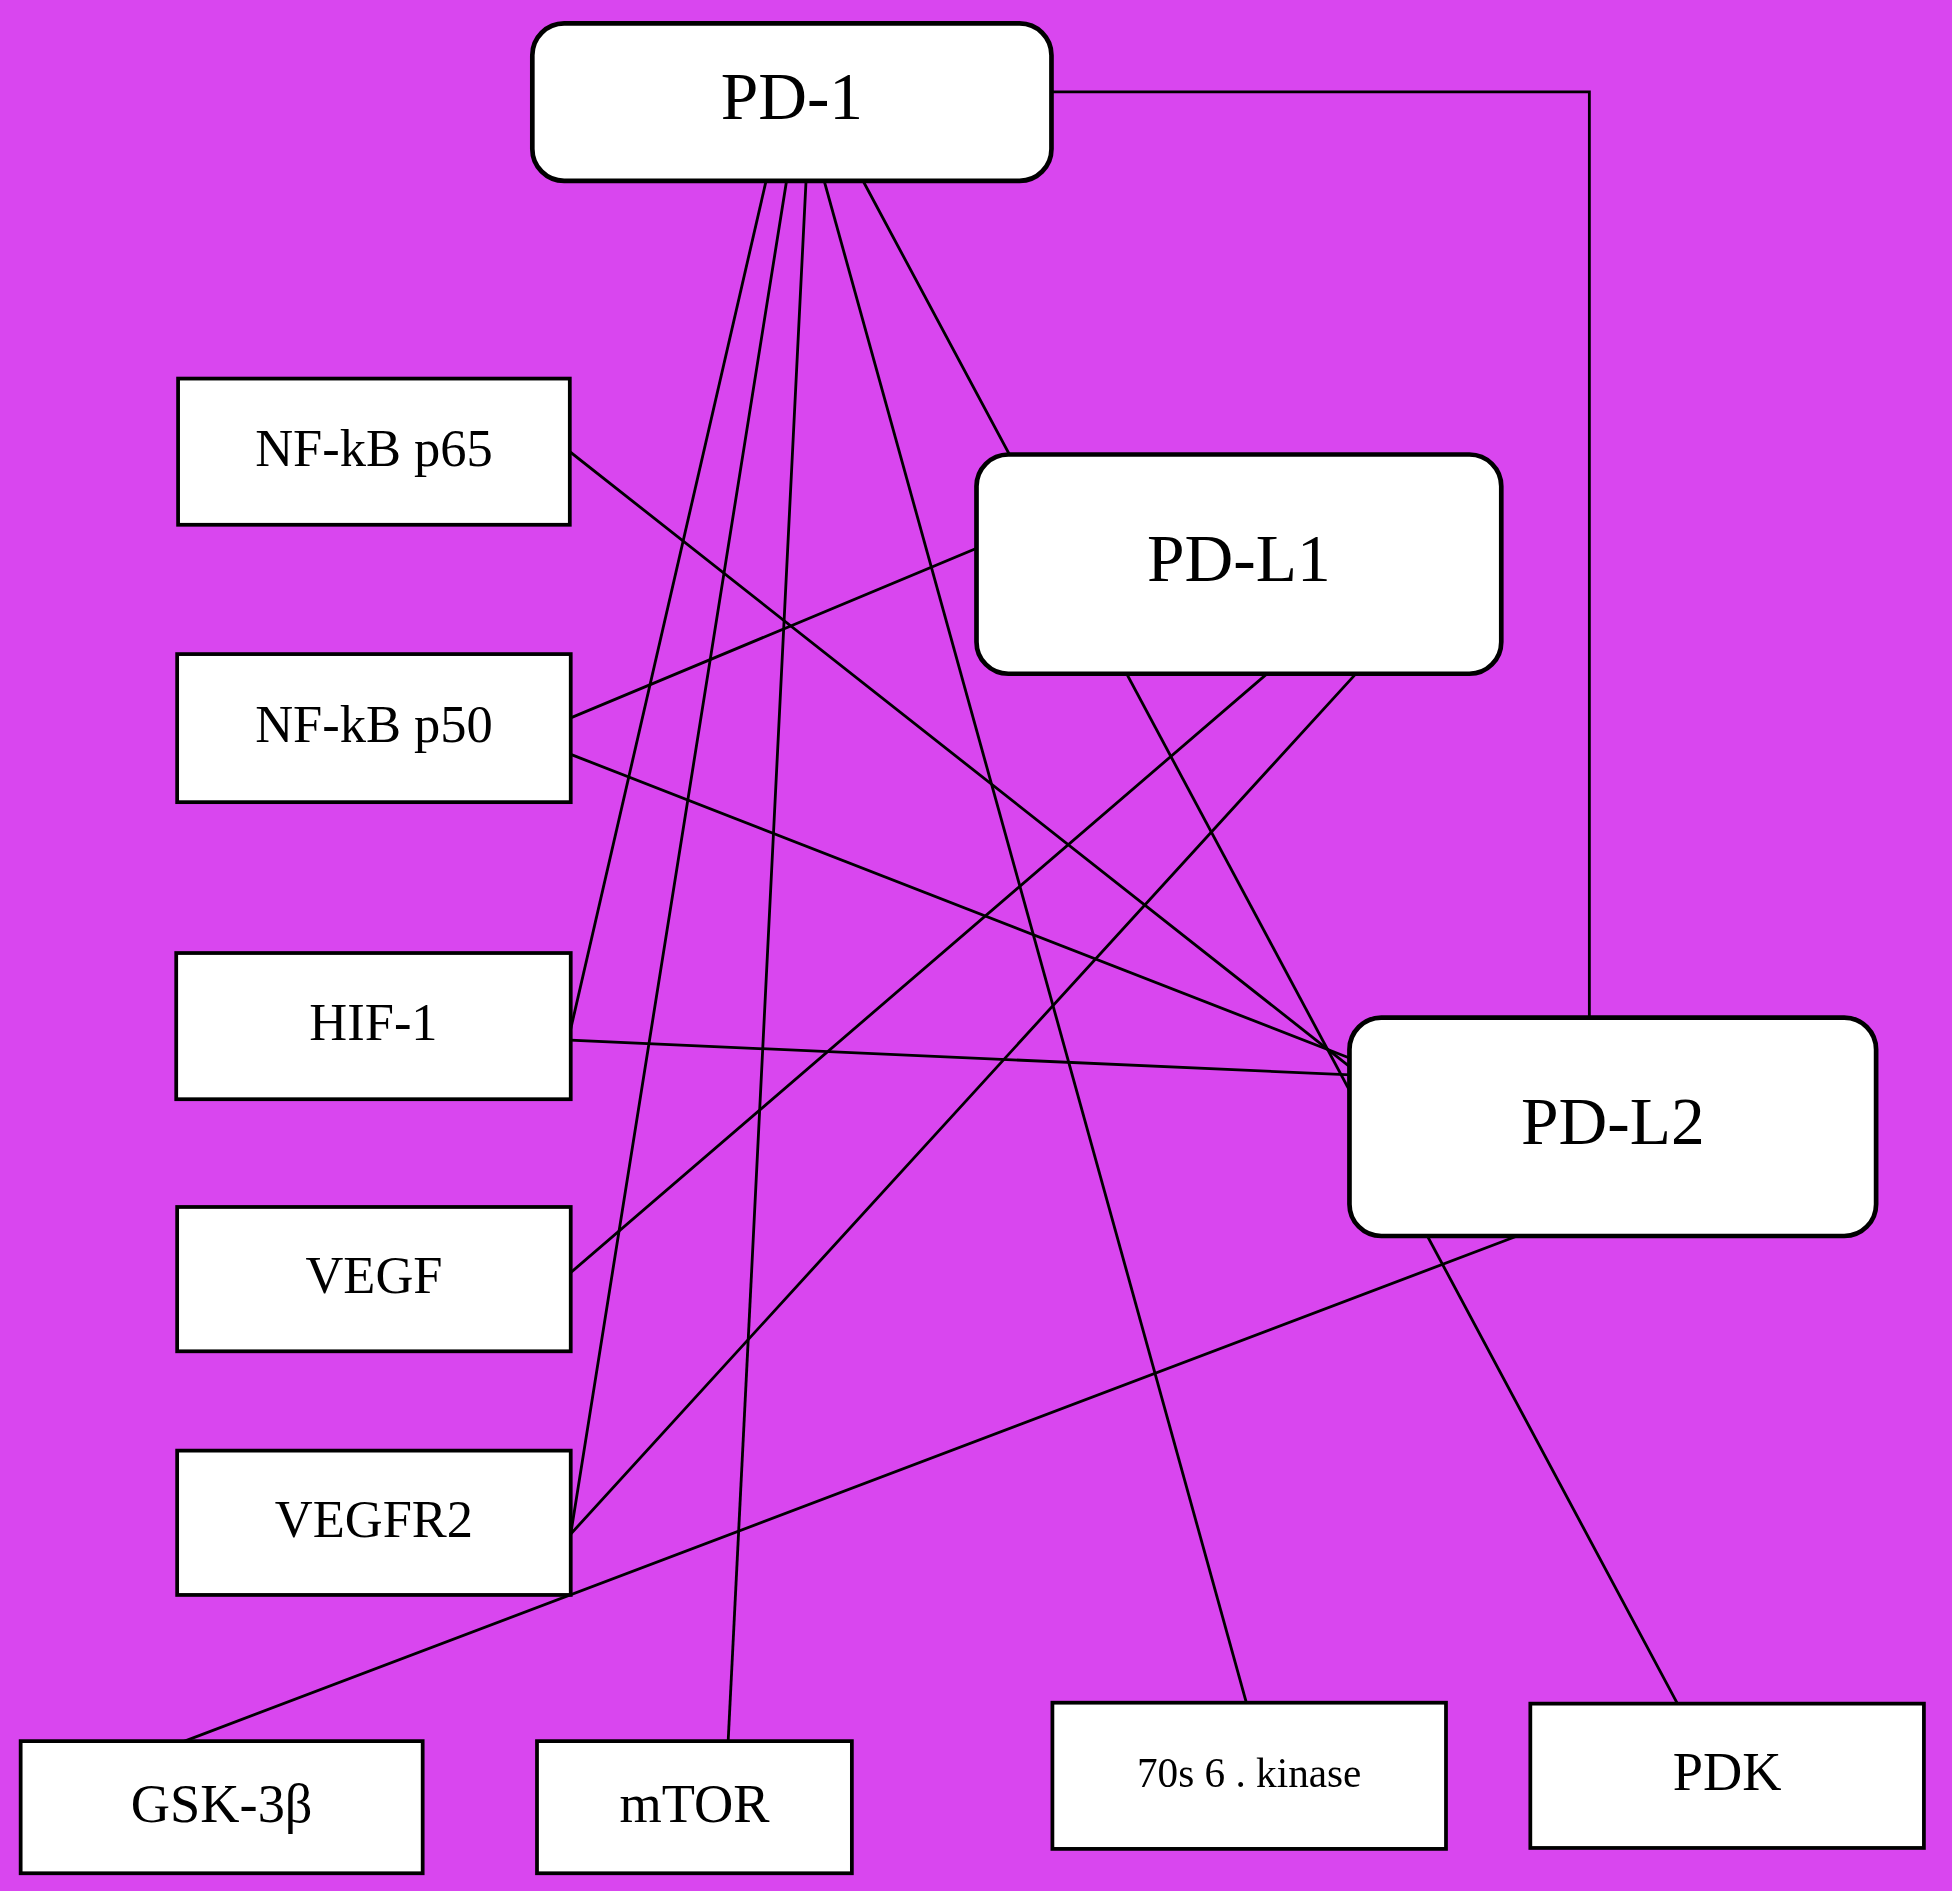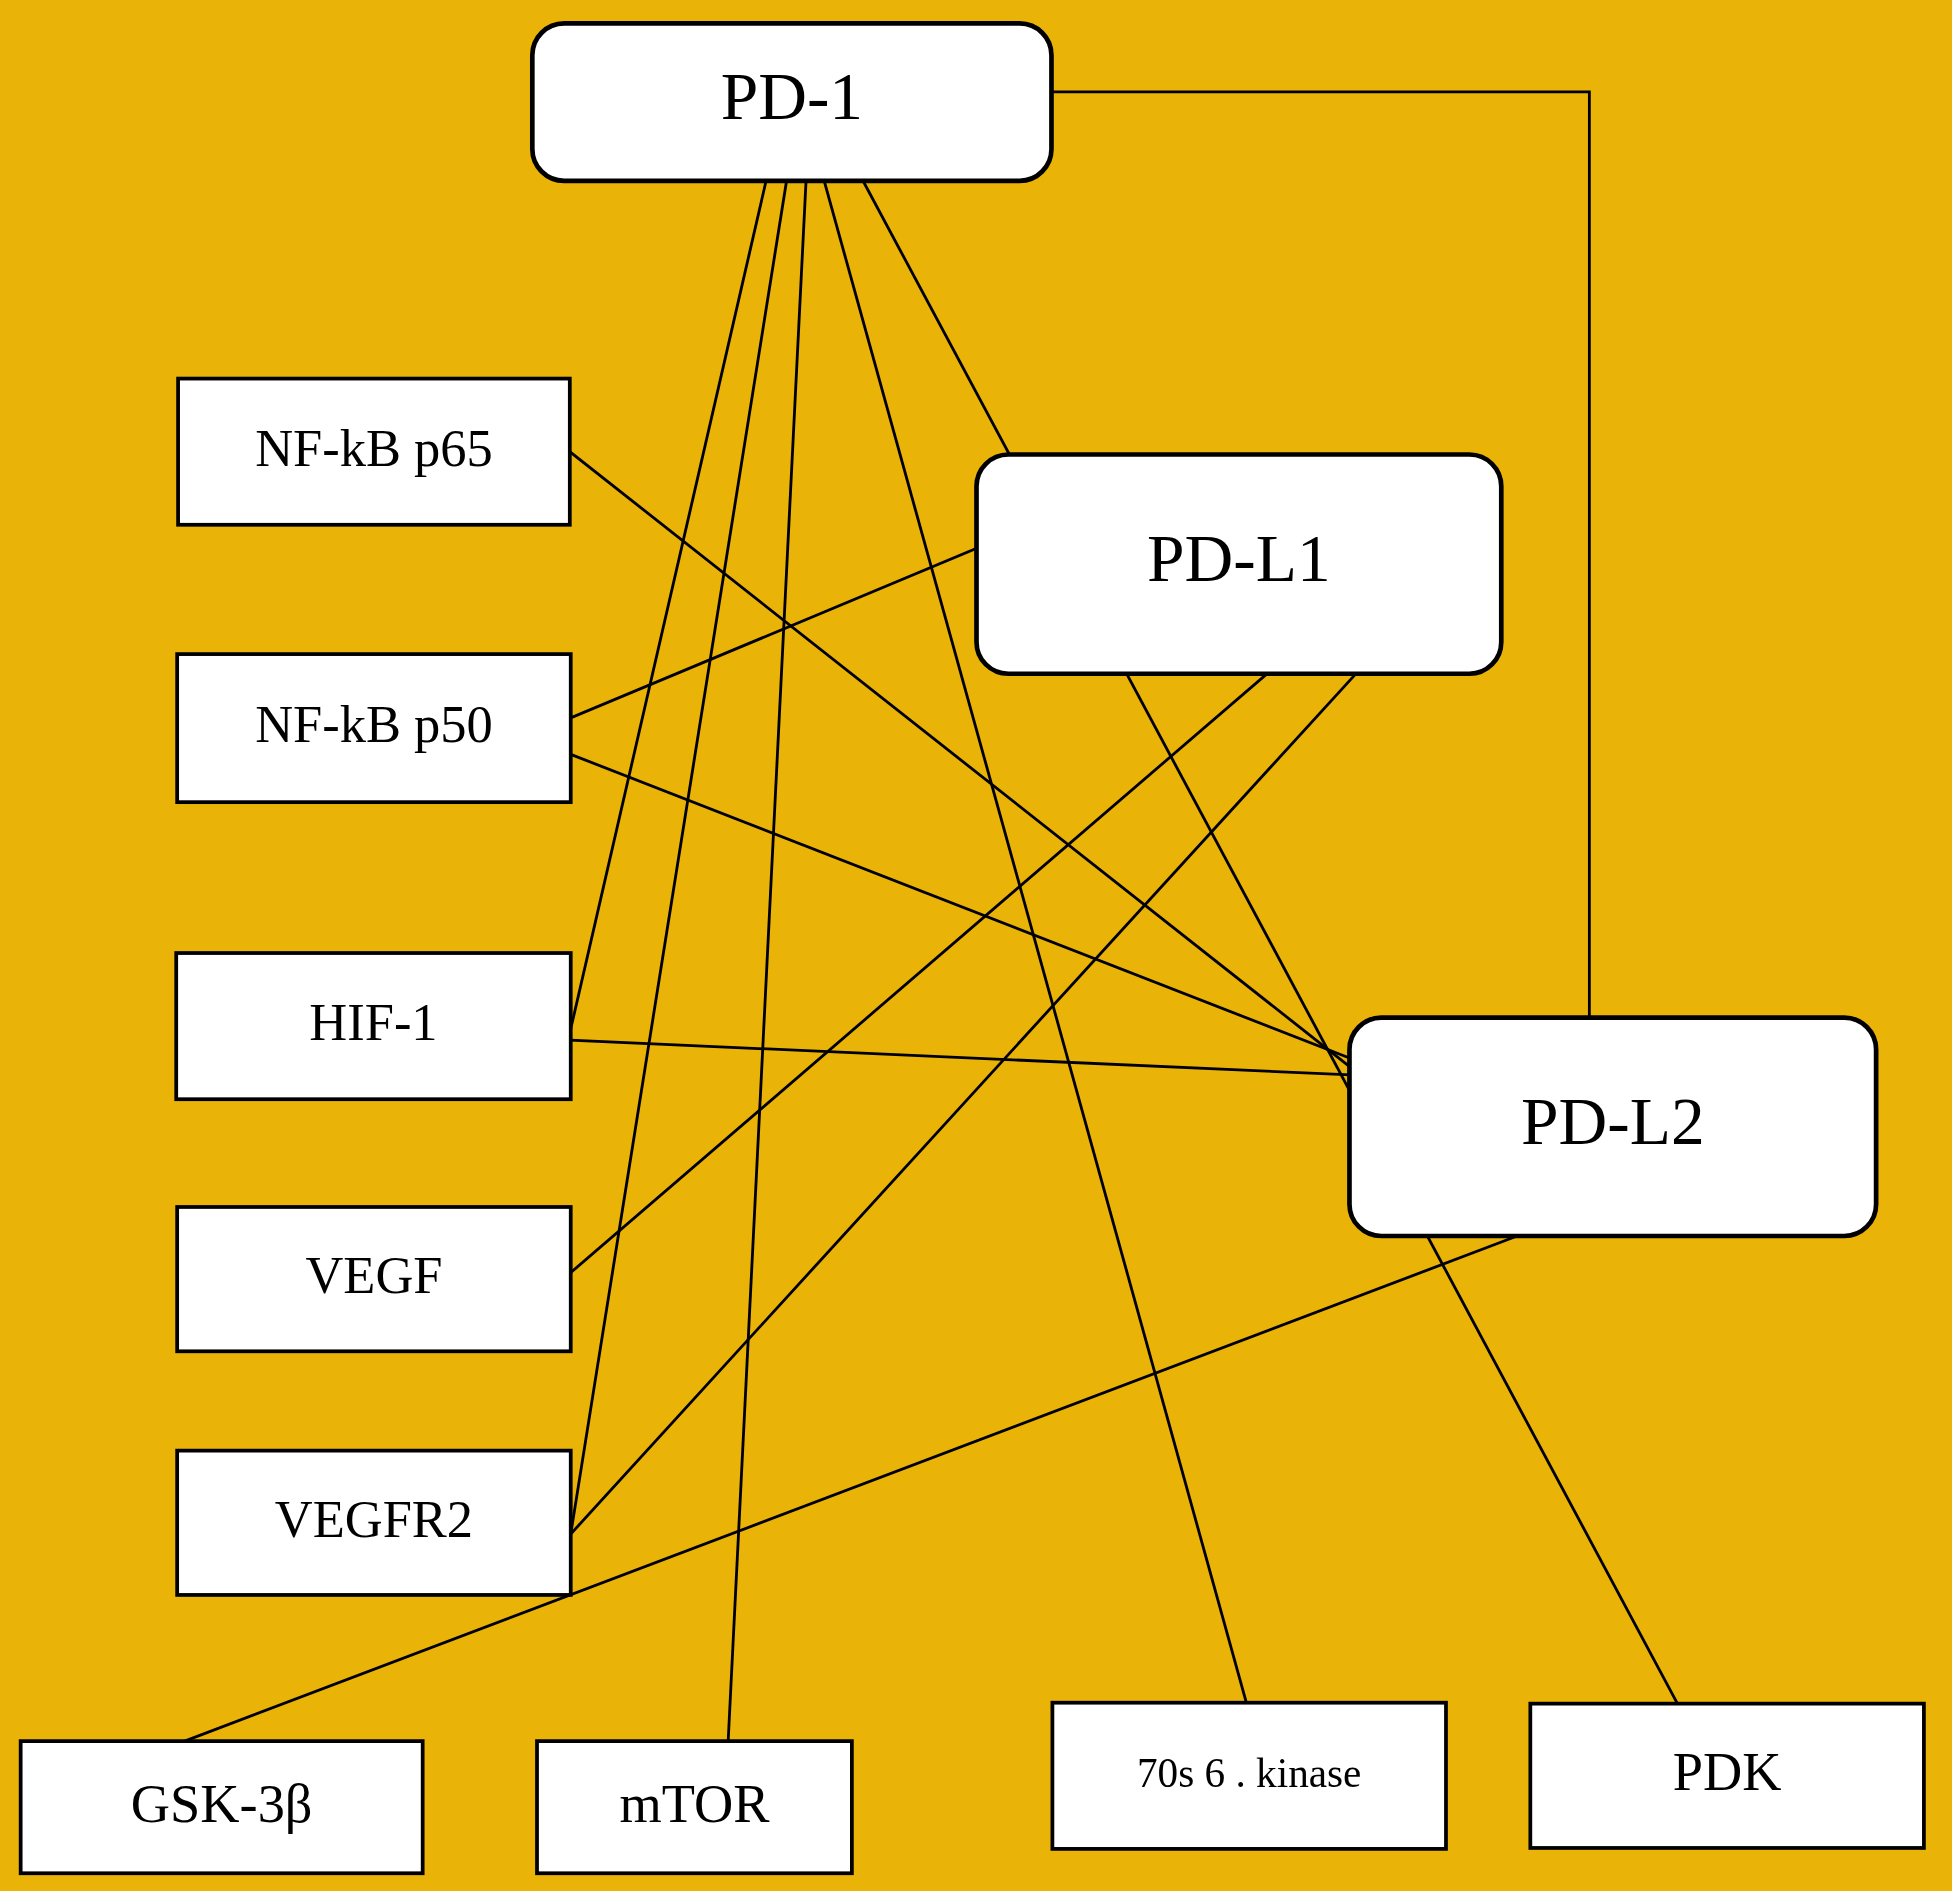--- a/index.html
+++ b/index.html
@@ -9,21 +9,21 @@
     background: #ffffff;
   }
   body {
     font-family: "Liberation Serif", "DejaVu Serif", serif;
     color: #000000;
   }
   #diagram-root {
     position: relative;
     width: 1953px;
     height: 1892px;
-    background: #eab308;
+    background: #d946ef;
     overflow: hidden;
   }
   svg#diagram-canvas {
     position: absolute;
     top: 0;
     left: 0;
     width: 1953px;
     height: 1892px;
     display: block;
   }

